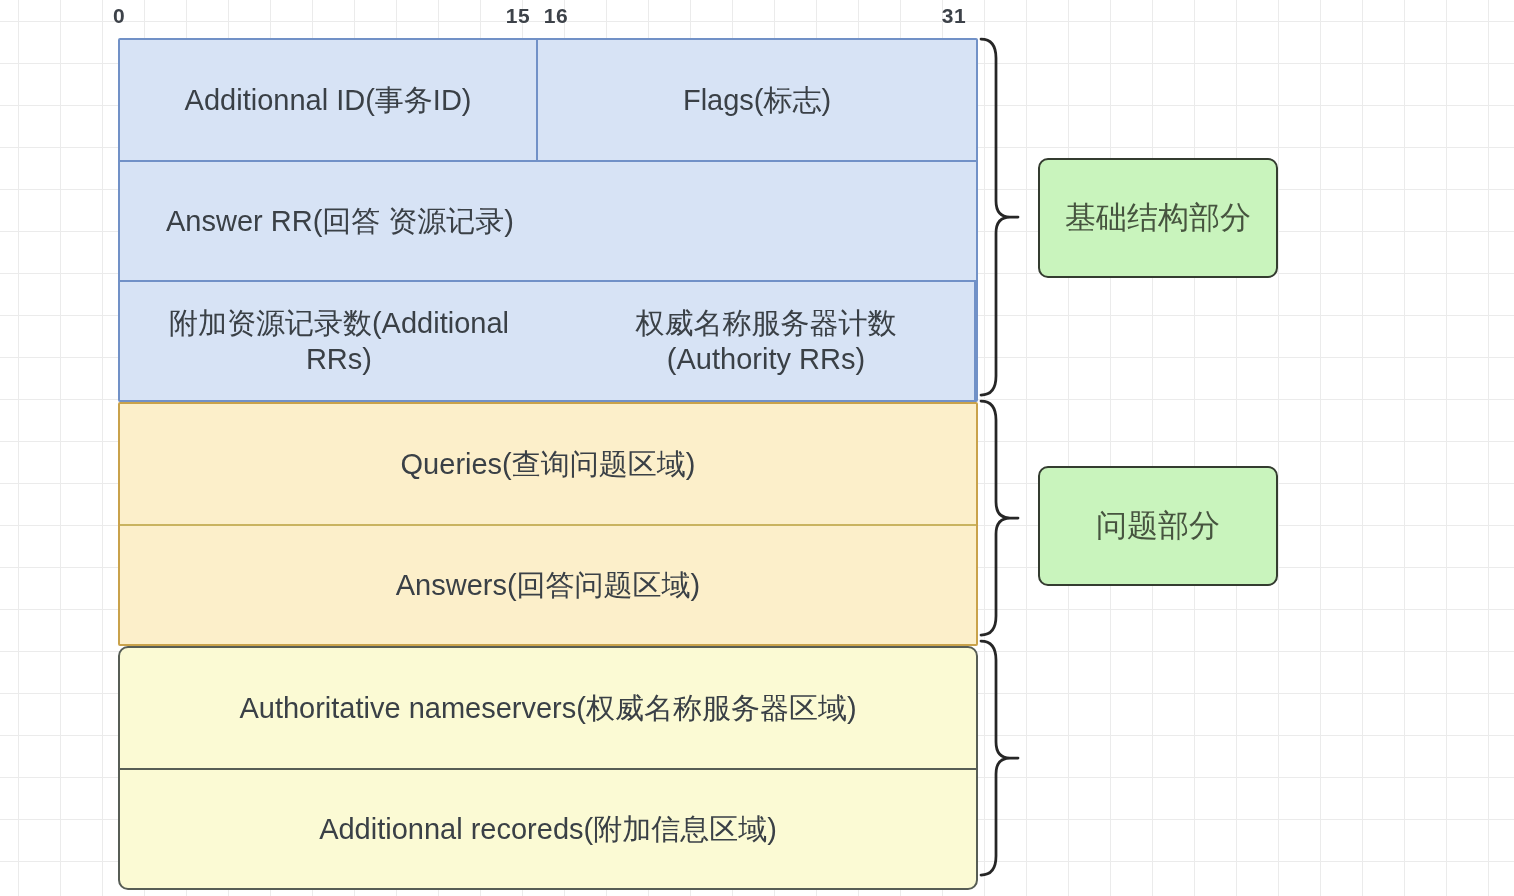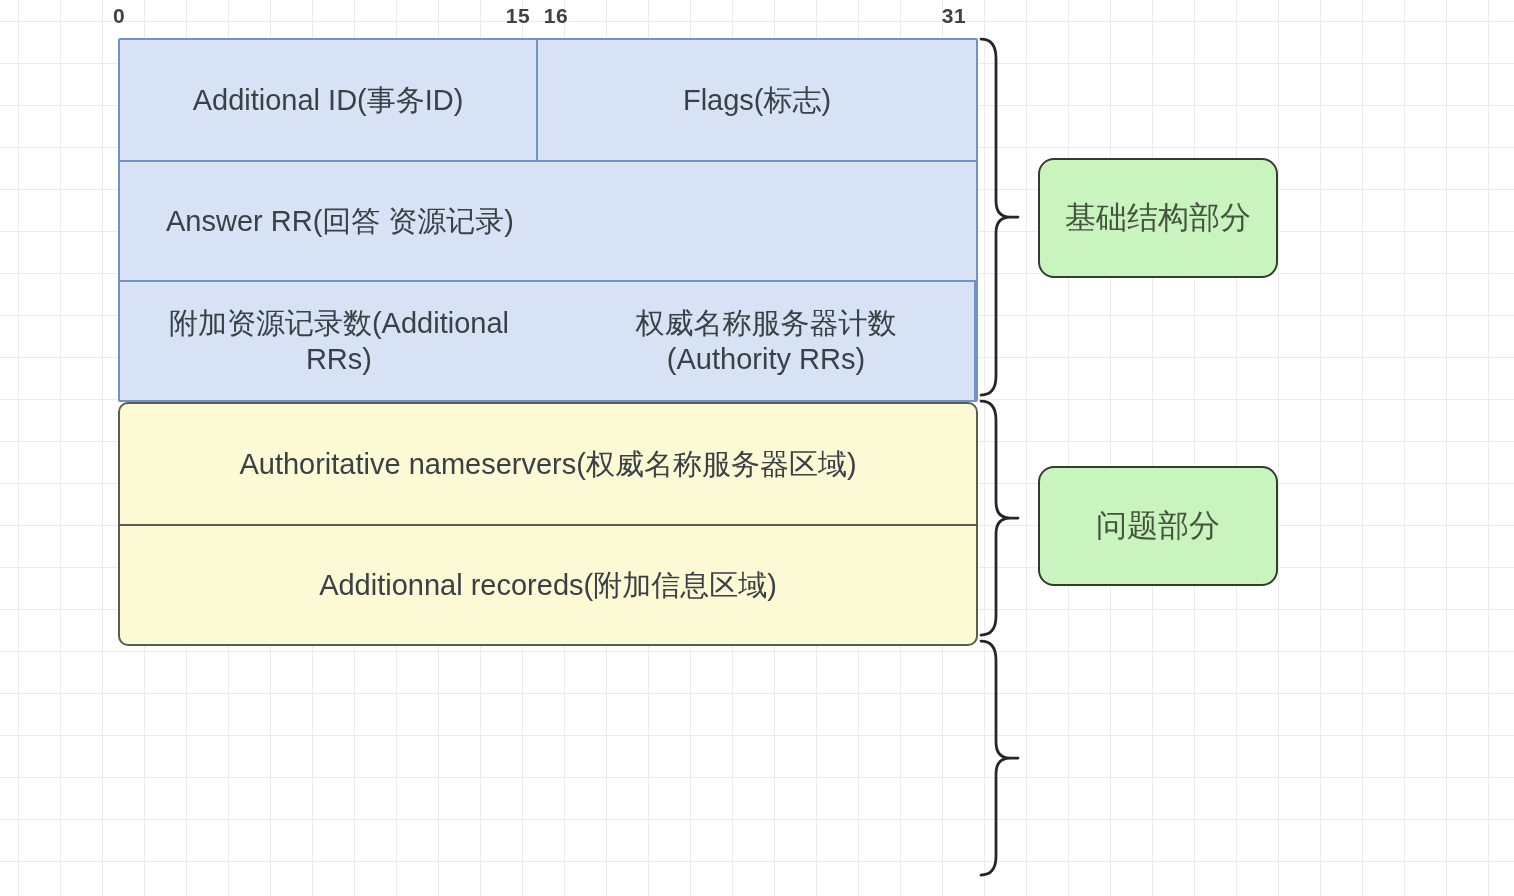--- a/index.html
+++ b/index.html
@@ -68,21 +68,21 @@
   .cell-right { width: 440px; padding: 0 20px; }
   .cell-full  { width: 100%; padding: 0 20px; }
   .brace { position: absolute; left: 978px; width: 44px; }
   .brace svg { display: block; }
   .section-label {
     position: absolute;
     left: 1038px;
     width: 240px; height: 120px;
     box-sizing: border-box;
     border: 2.5px solid #343c30;
-    border-radius: 16px;
+    border-radius: 10px;
     background: #c9f4bd;
     display: flex;
     align-items: center;
     justify-content: center;
     font-size: 31px;
     color: #46543f;
   }
 </style>
 </head>
 <body>
@@ -92,41 +92,53 @@
   <div class="ruler-label" style="left:119px">0</div>
   <div class="ruler-label" style="left:518px">15</div>
   <div class="ruler-label" style="left:556px">16</div>
   <div class="ruler-label" style="left:954px">31</div>
 
   <div class="msg-table">
 
     <div class="sec sec-base">
       <div class="row">
         <div class="cell cell-left">
-          <span>Additional ID(事务ID)</span>
+          <span>Additionnal ID(事务ID)</span>
         </div>
         <div class="cell cell-right">
           <span>Flags(标志)</span>
         </div>
       </div>
       <div class="row">
         <div class="cell cell-right">
           <span>Answer RR(回答 资源记录)</span>
         </div>
       </div>
       <div class="row">
         <div class="cell cell-right">
           <span>附加资源记录数(Additional RRs)</span>
         </div>
         <div class="cell cell-left">
           <span>权威名称服务器计数 (Authority RRs)</span>
         </div>
       </div>
     </div>
 
+    <div class="sec sec-question">
+      <div class="row">
+        <div class="cell cell-full">
+          <span>Queries(查询问题区域)</span>
+        </div>
+      </div>
+      <div class="row">
+        <div class="cell cell-full">
+          <span>Answers(回答问题区域)</span>
+        </div>
+      </div>
+    </div>
 
     <div class="sec sec-resource">
       <div class="row">
         <div class="cell cell-full">
           <span>Authoritative nameservers(权威名称服务器区域)</span>
         </div>
       </div>
       <div class="row">
         <div class="cell cell-full">
           <span>Additionnal recoreds(附加信息区域)</span>

